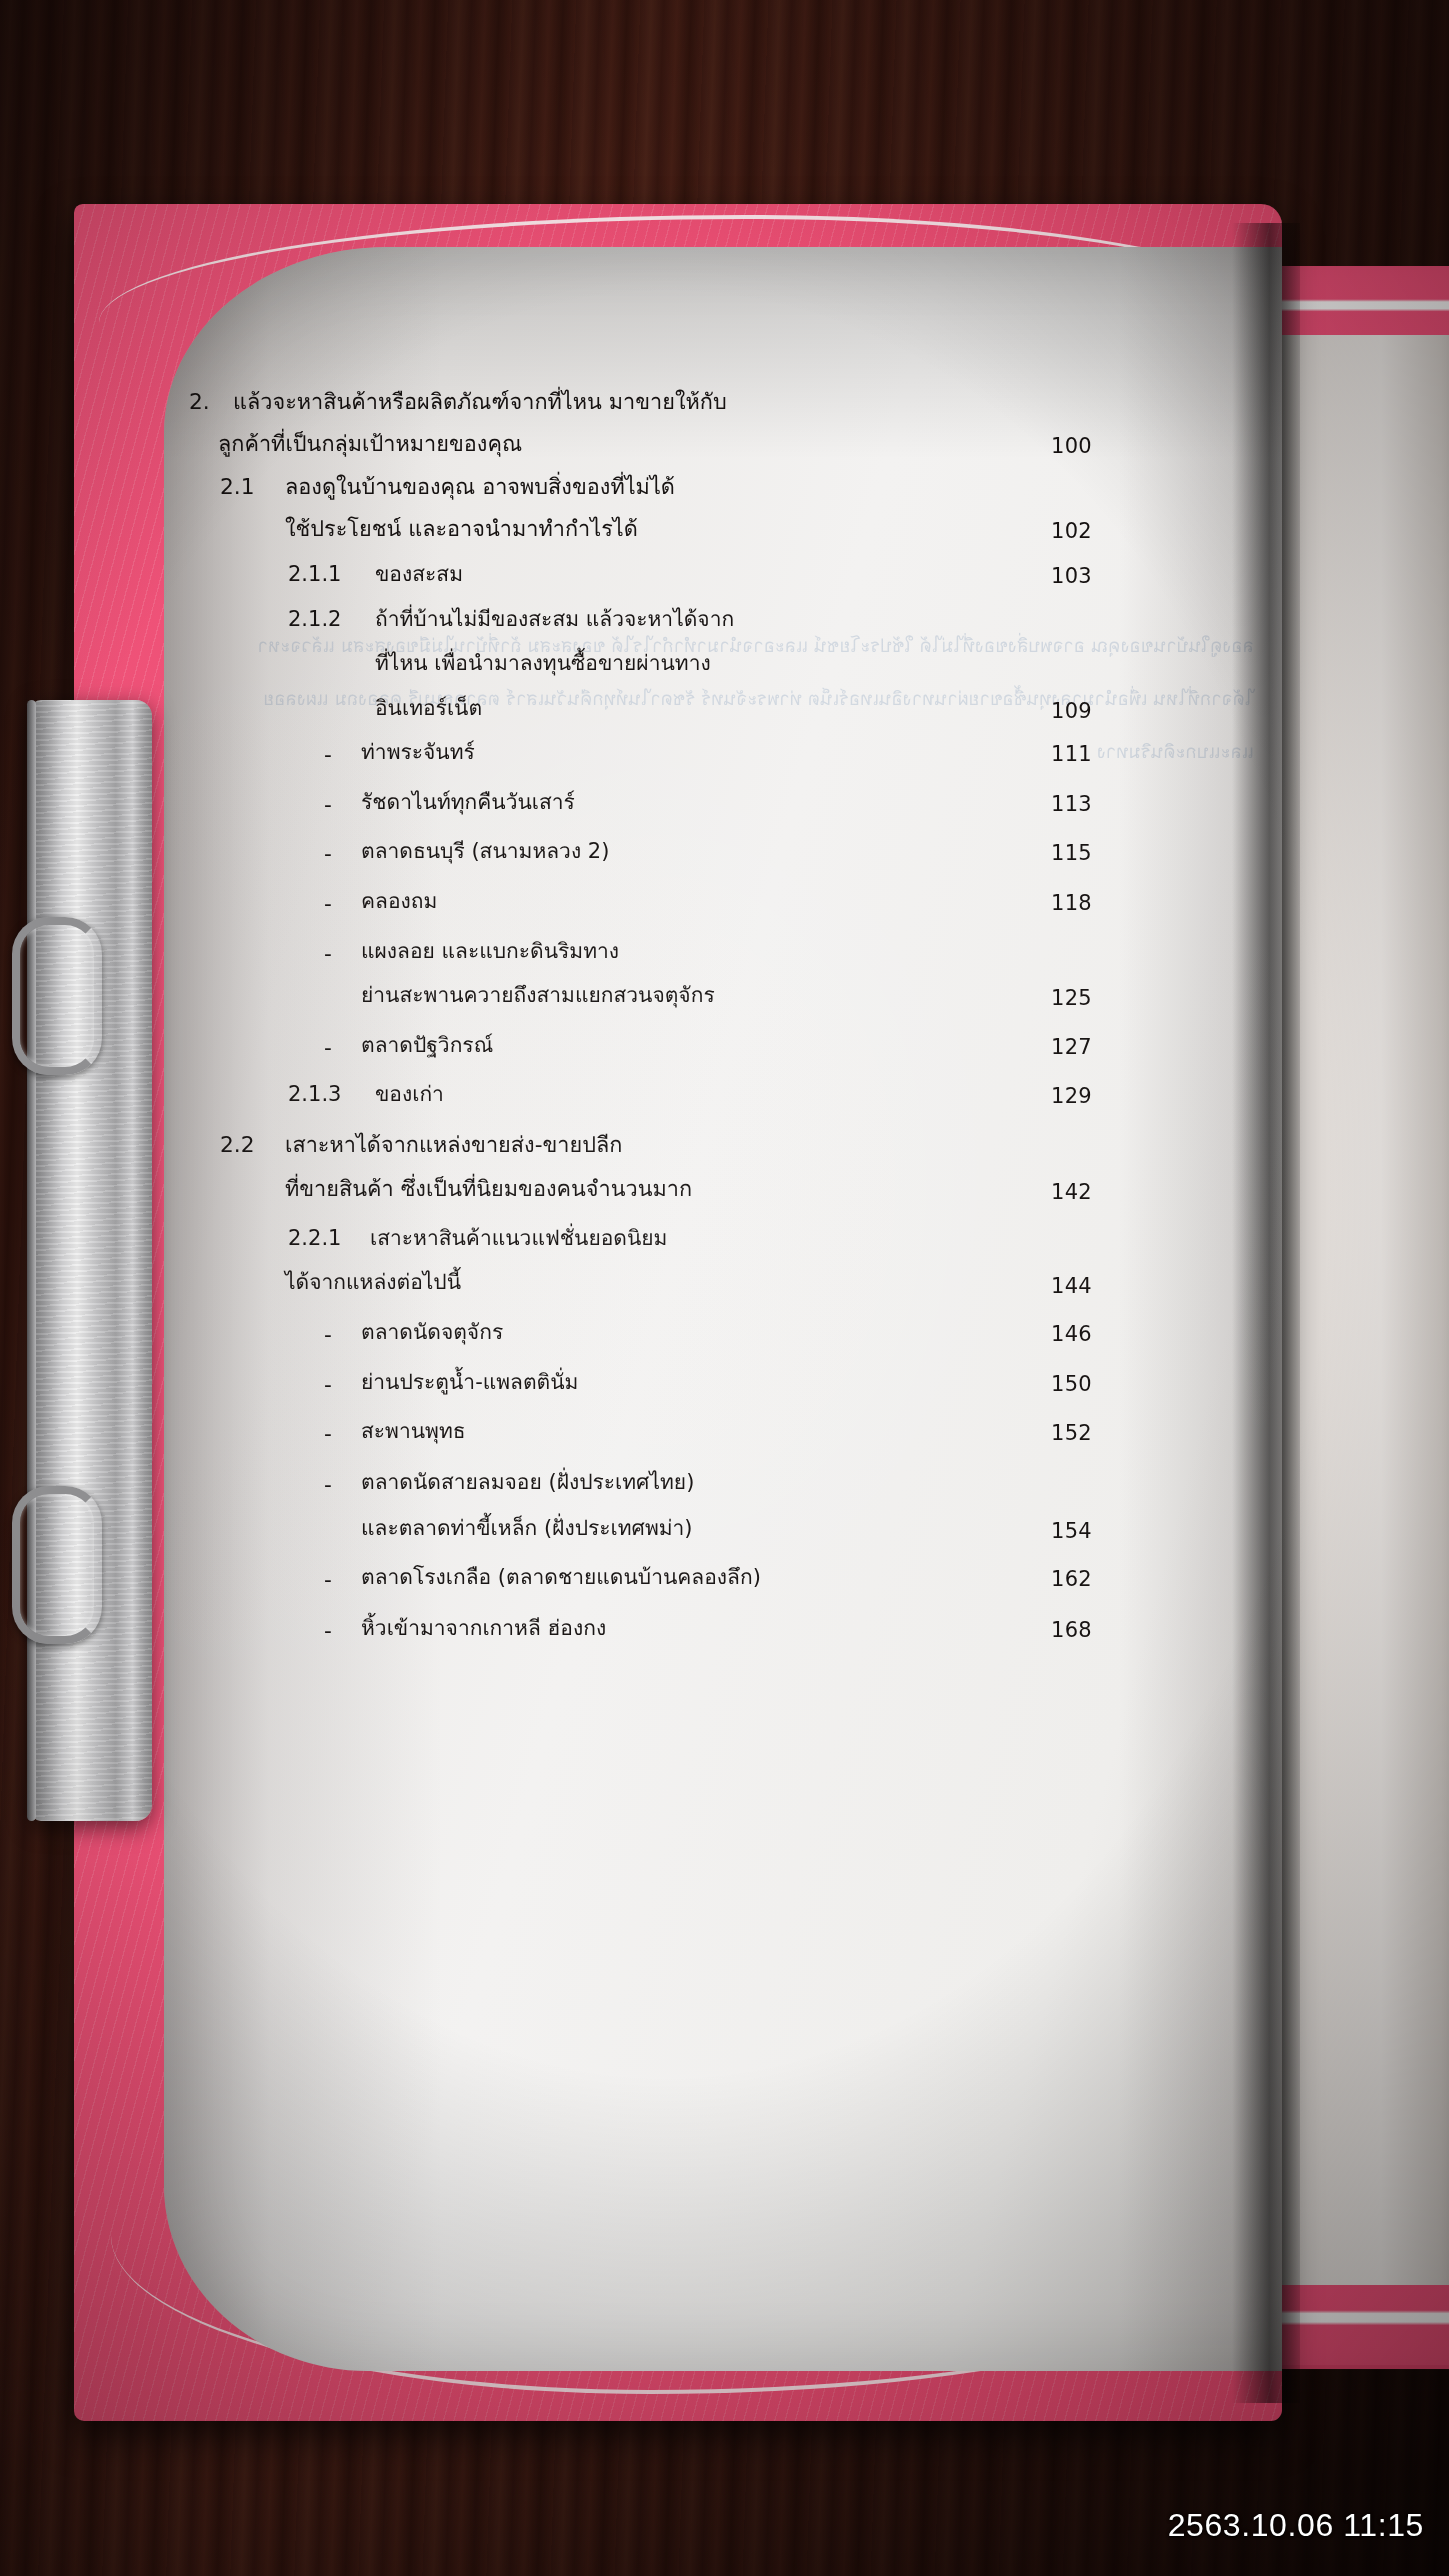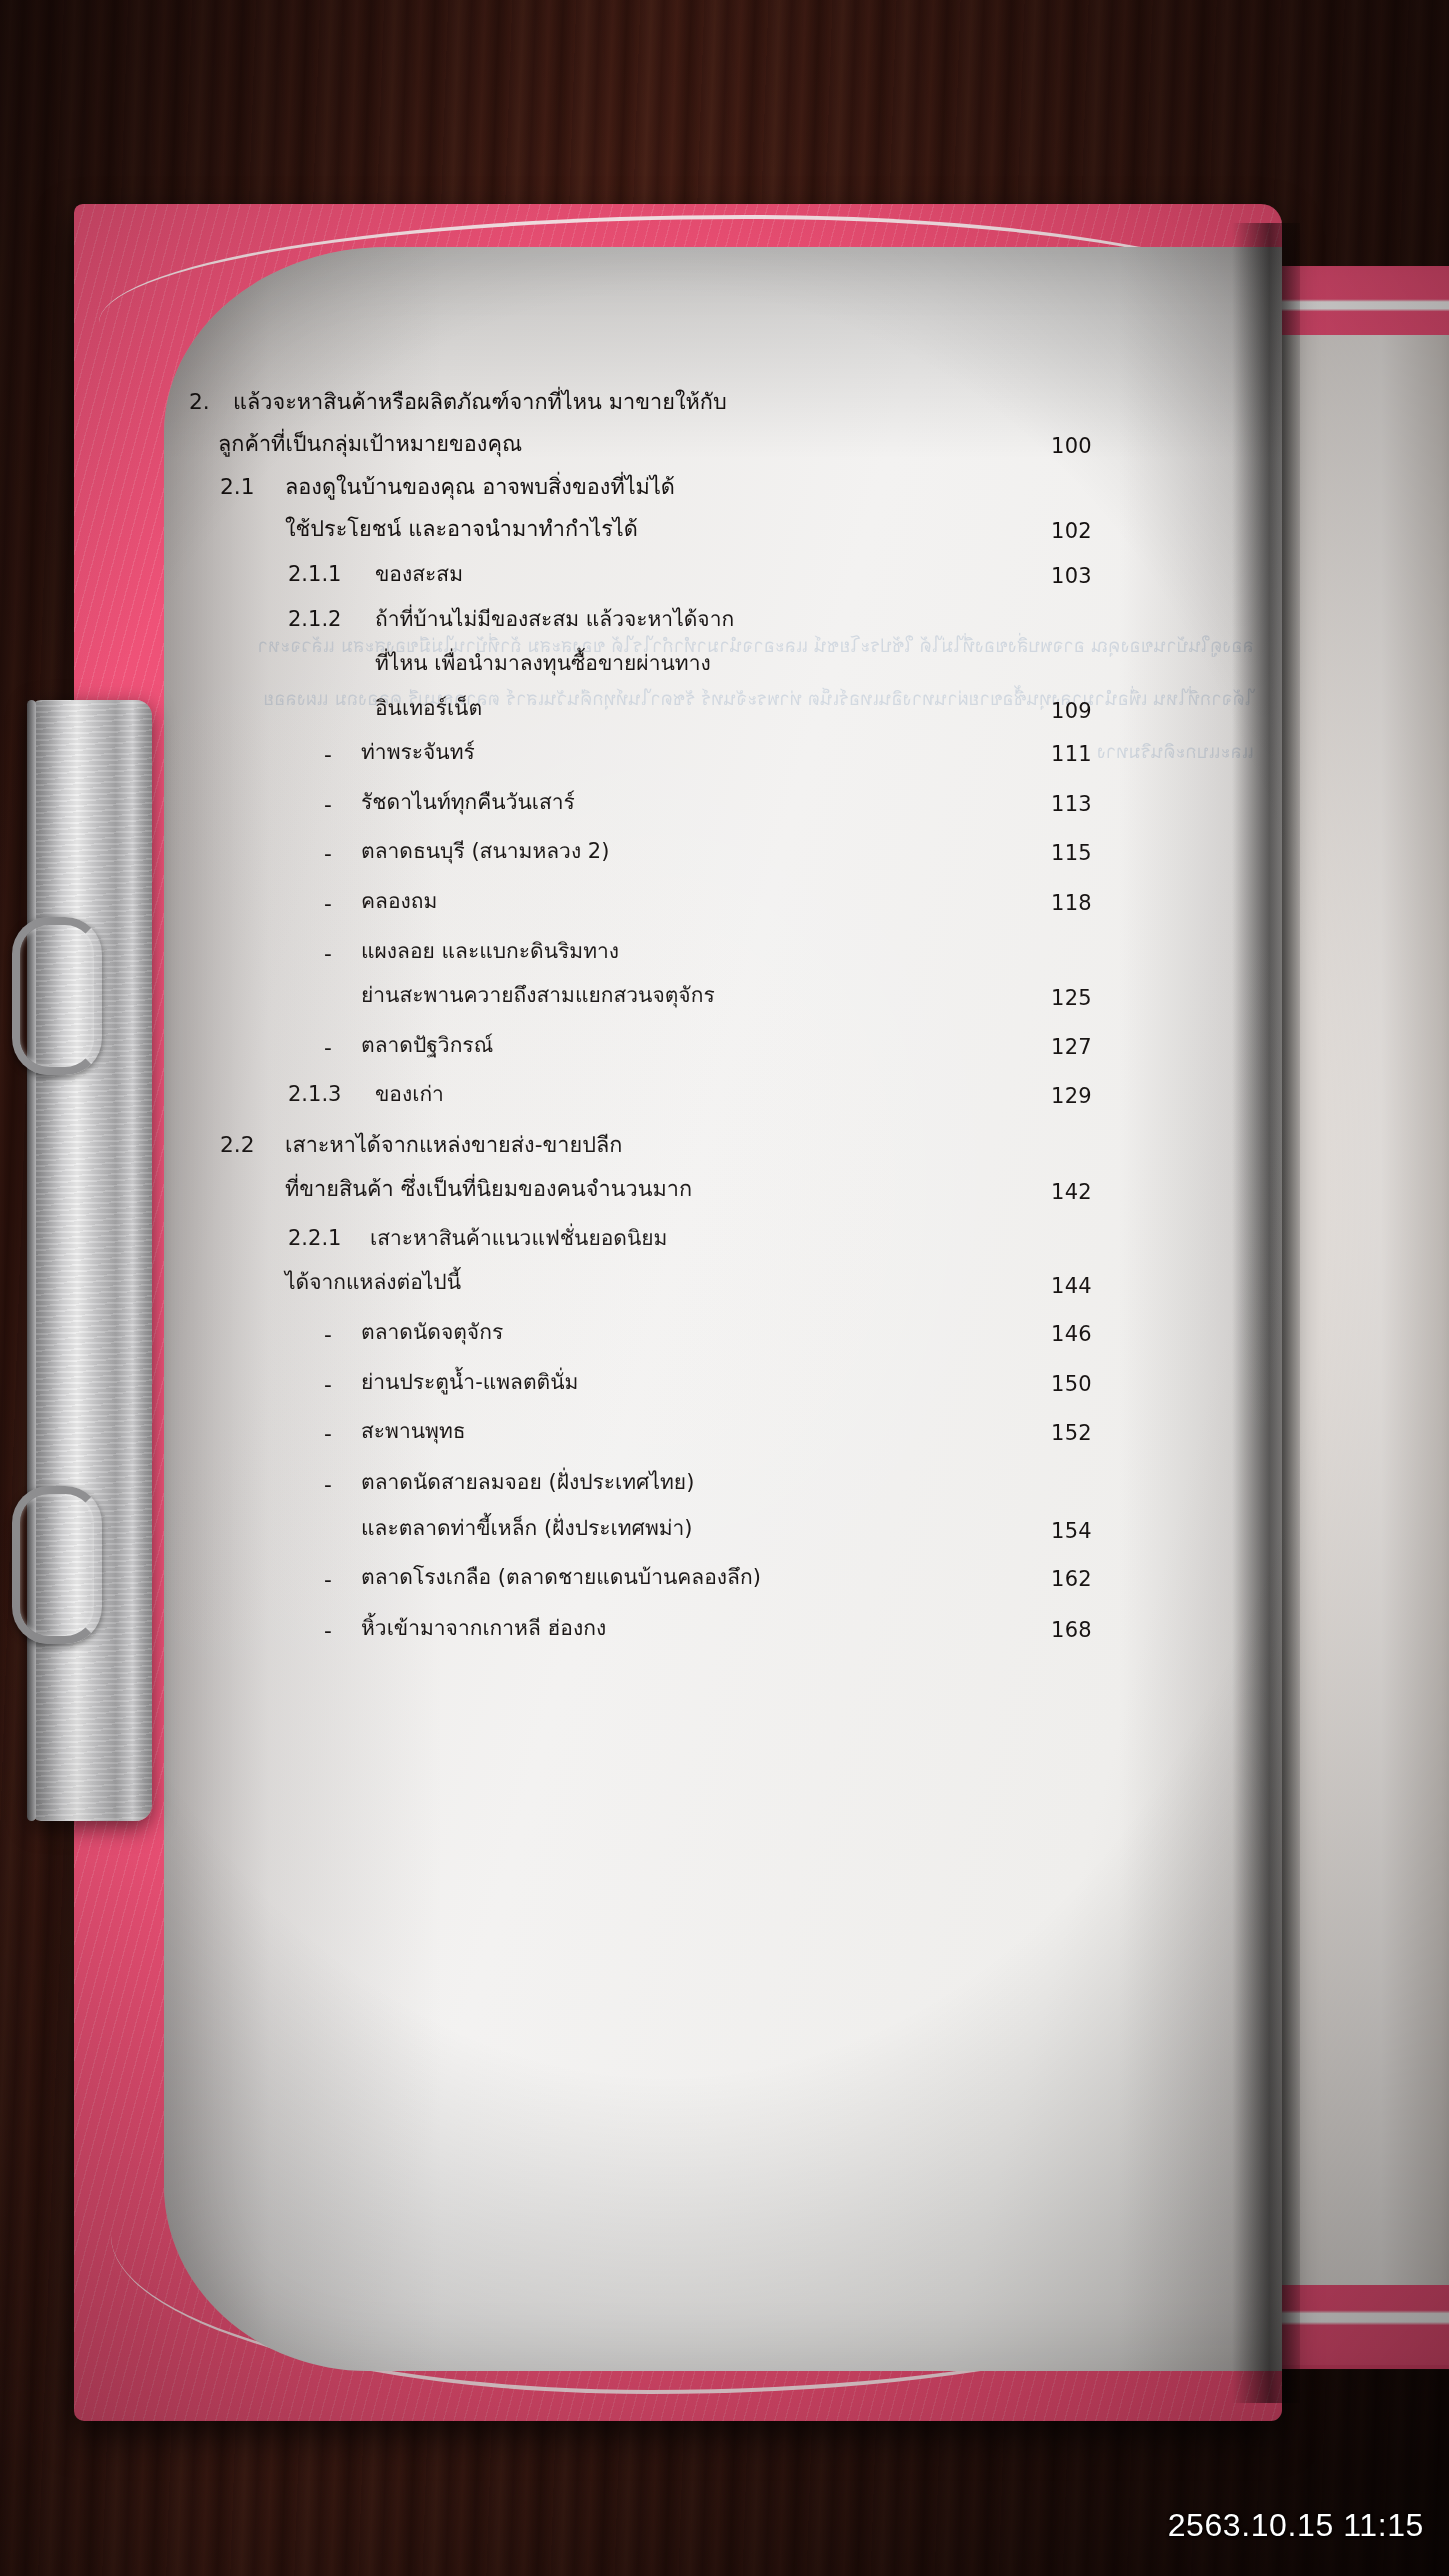--- a/index.html
+++ b/index.html
@@ -458,15 +458,15 @@
 
   <div id="clip">
     <div id="clip-body"></div>
     <div id="clip-edge"></div>
     <div class="clip-wire" id="wire1"></div>
     <div class="clip-wire" id="wire2"></div>
   </div>
 
   <div id="vignette"></div>
 
-  <div id="timestamp">2563.10.15 11:15</div>
+  <div id="timestamp">2563.10.06 11:15</div>
 </div>
 
 
 </body></html>

